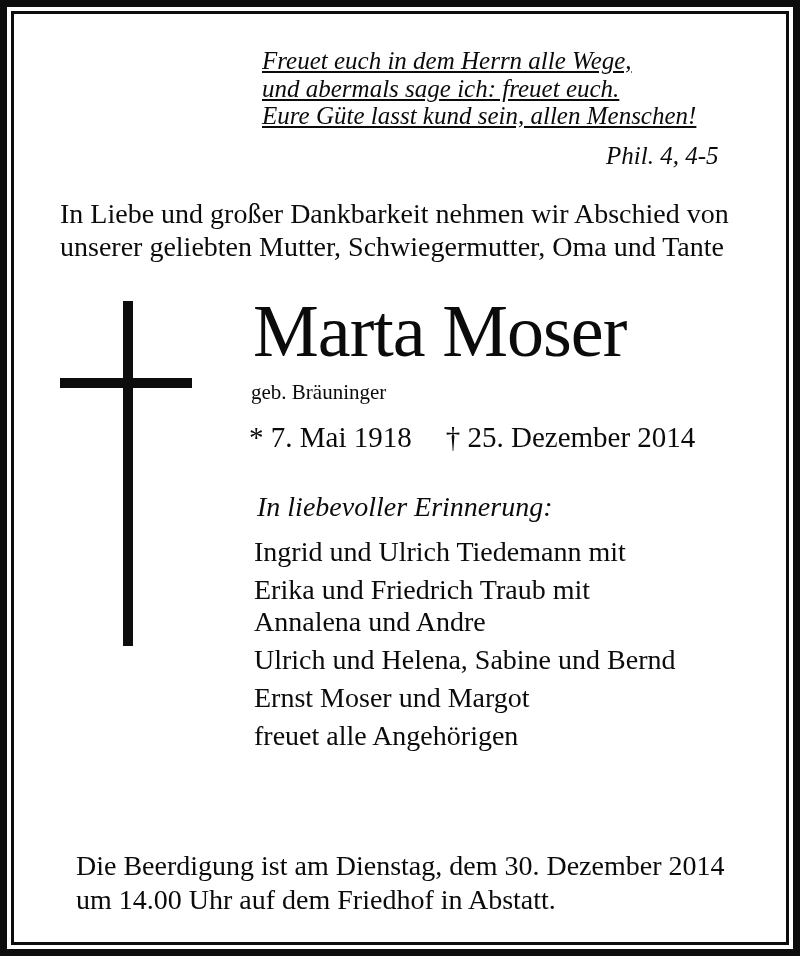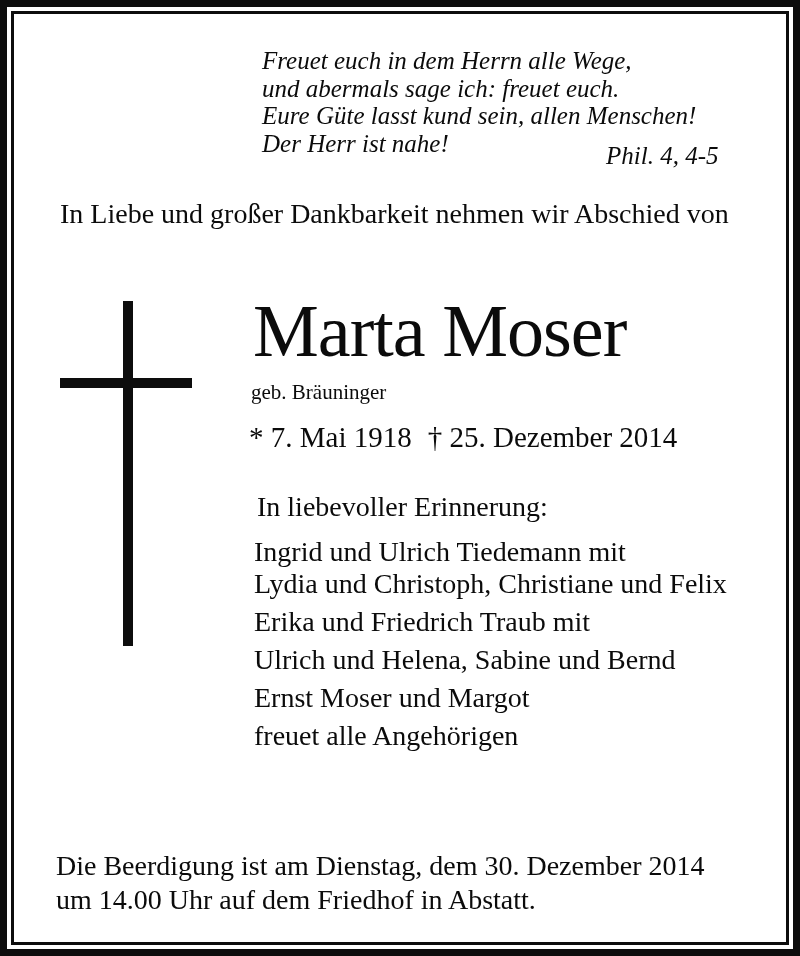--- a/index.html
+++ b/index.html
@@ -29,20 +29,21 @@
     pointer-events: none;
   }
   .abs { position: absolute; white-space: nowrap; }
 
   .quote {
     left: 262px;
     top: 47px;
     font-style: italic;
     font-size: 25px;
     line-height: 27.5px;
+    text-decoration: underline;
   }
   .scripture-ref {
     left: 606px;
     top: 142px;
     font-style: italic;
     font-size: 25px;
   }
   .intro {
     left: 60px;
     top: 197px;
@@ -78,82 +79,83 @@
     top: 375px;
     font-size: 21px;
     line-height: 34px;
   }
   .dates {
     left: 249px;
     top: 420px;
     font-size: 29px;
     line-height: 34px;
   }
-  .dates .birth { margin-right: 16px; }
+  .dates .birth { margin-right: 34px; }
   .memorial-heading {
     left: 257px;
     top: 490px;
     font-size: 28px;
     line-height: 34px;
+    font-style: italic;
   }
   .mourners {
     left: 254px;
     top: 536px;
     font-size: 28px;
     font-weight: normal;
     line-height: 32px;
   }
   .mourners .group { margin-bottom: 6px; }
   .funeral {
-    left: 56px;
+    left: 76px;
     top: 849px;
     font-size: 28px;
     line-height: 34px;
   }
 </style>
 </head>
 <body>
 
 <div class="page">
 
   <div class="frame-outer"></div>
   <div class="frame-inner"></div>
 
   <div class="abs quote">
     <div>Freuet euch in dem Herrn alle Wege,</div>
     <div>und abermals sage ich: freuet euch.</div>
     <div>Eure Güte lasst kund sein, allen Menschen!</div>
-    <div>Der Herr ist nahe!</div>
   </div>
   <div class="abs scripture-ref">Phil. 4, 4-5</div>
 
   <div class="abs intro">
     <div>In Liebe und großer Dankbarkeit nehmen wir Abschied von</div>
+    <div>unserer geliebten Mutter, Schwiegermutter, Oma und Tante</div>
   </div>
 
   <div>
     <div class="cross-v"></div>
     <div class="cross-h"></div>
   </div>
 
   <div class="abs deceased-name">Marta Moser</div>
   <div class="abs maiden-name">geb. Bräuninger</div>
   <div class="abs dates">
     <span class="birth">* 7. Mai 1918</span><span>† 25. Dezember 2014</span>
   </div>
 
   <div class="abs memorial-heading">In liebevoller Erinnerung:</div>
 
   <div class="abs mourners">
     <div class="group">
       <div>Ingrid und Ulrich Tiedemann mit</div>
-      <div>Lydia und Christoph, Christiane und Felix</div>
     </div>
     <div class="group">
       <div>Erika und Friedrich Traub mit</div>
+      <div>Annalena und Andre</div>
     </div>
     <div class="group">
       <div>Ulrich und Helena, Sabine und Bernd</div>
     </div>
     <div class="group">
       <div>Ernst Moser und Margot</div>
     </div>
     <div class="group">
       <div>freuet alle Angehörigen</div>
     </div>

